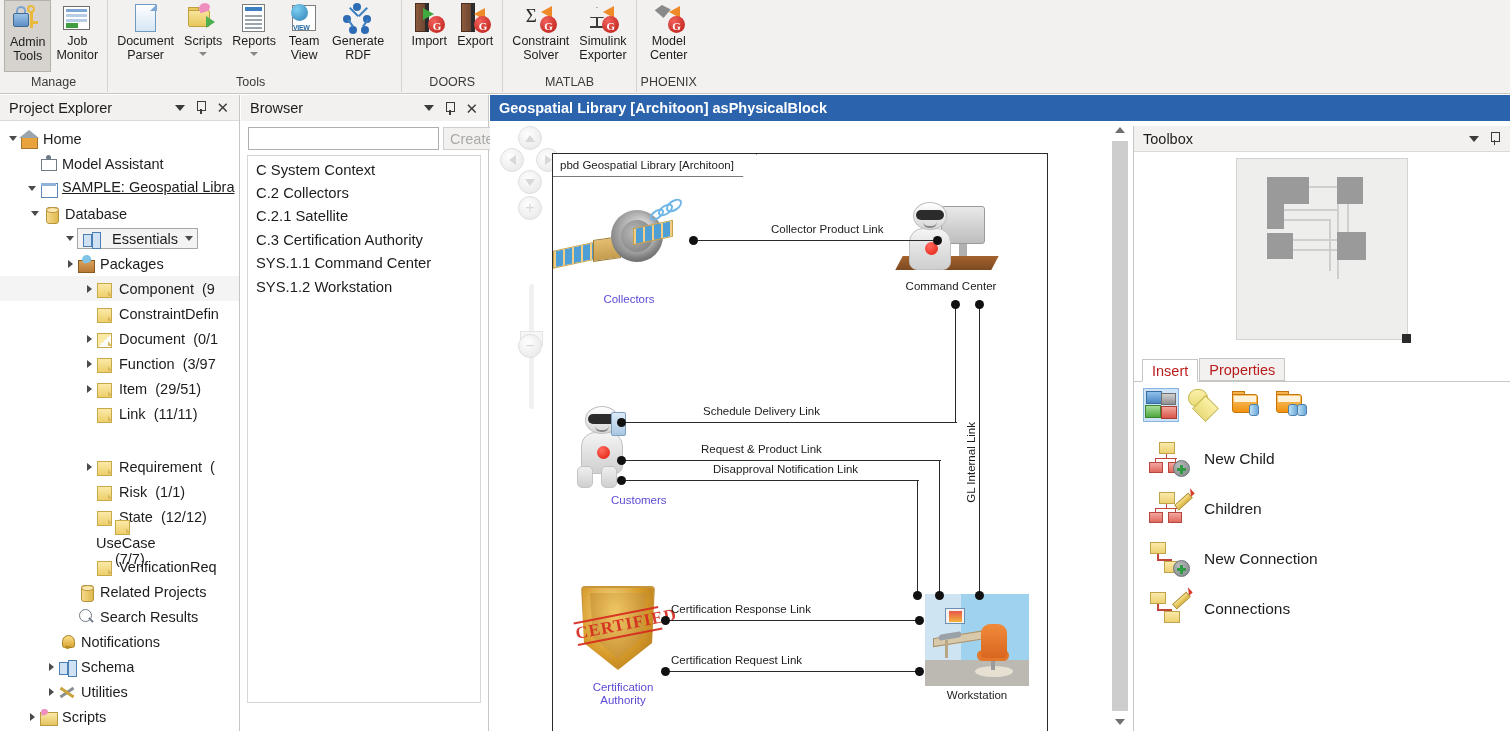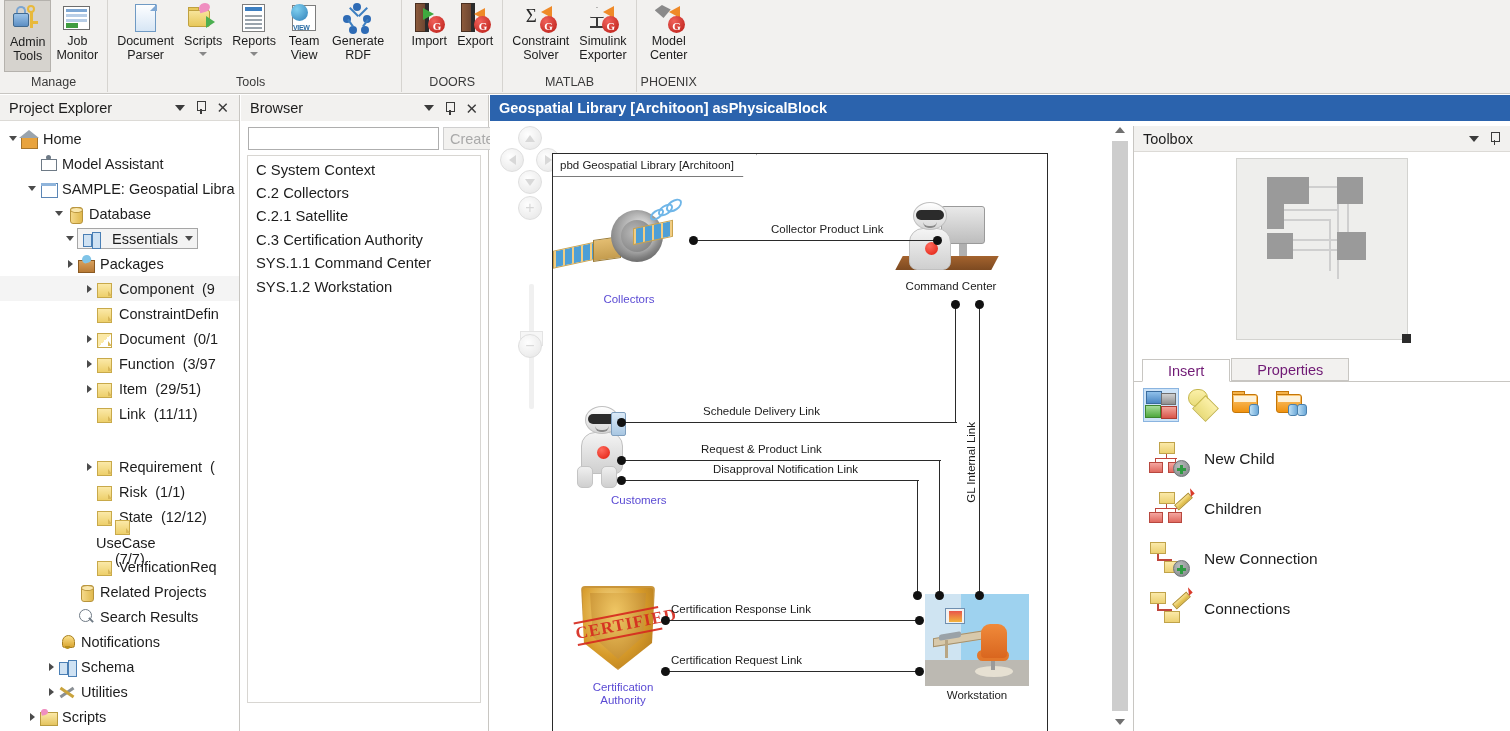--- a/index.html
+++ b/index.html
@@ -272,22 +272,22 @@
   #toolbox .panel-title { border-bottom:1px solid #dcdad6; }
   .minimap-area { height:205px; background:#ffffff; position:relative; }
   .minimap { position:absolute; left:102px; top:6px; width:172px; height:182px;
              background:#eeeeec; border:1px solid #d3d3d0; }
   .mmbox { position:absolute; background:#9a9a9a; }
   .mmline { position:absolute; background:#cfcfcf; }
   .mmgrip { position:absolute; right:-4px; bottom:-4px; width:9px; height:9px; background:#2b2b2b; cursor:nwse-resize;}
 
   .tabs { display:flex; align-items:flex-end; height:25px; padding-left:8px;
           border-bottom:1px solid #c8c6c2; background:#ffffff; }
-  .tab { height:23px; padding:0 25px; display:flex; align-items:center; font-size:14.5px;
-         border:1px solid #c8c6c2; background:#f2f1ef; color:#701a75; margin-right:1px; cursor:pointer; }
+  .tab { height:23px; padding:0 9px; display:flex; align-items:center; font-size:14.5px;
+         border:1px solid #c8c6c2; background:#f2f1ef; color:#b91c1c; margin-right:1px; cursor:pointer; }
   .tab.active { background:#ffffff; border-bottom:1px solid #ffffff; position:relative; top:1px; }
 
   .insert-strip { height:46px; display:flex; align-items:center; padding-left:9px; gap:8px; }
   .istripbtn { width:36px; height:34px; position:relative; cursor:pointer; }
   .istripbtn.active { background:#cde3f7; border:1px solid #8ab4e0; }
 
   .ilist { padding-top:6px; }
   .ilrow { height:50px; display:flex; align-items:center; padding-left:14px; gap:14px; cursor:pointer; }
   .ilicon { width:42px; height:36px; position:relative; flex:0 0 42px; }
   .illabel { font-size:15.5px; color:#1c1c1c; }
@@ -512,26 +512,26 @@
           <span class="tarrow "></span>
           <span style="display: flex; align-items: center;">
             <span class="ticon i-ma"></span>
             <span class="tlabel">Model Assistant</span>
           </span>
         </div>
         <div class="tnode" style="padding-left: 25px;">
           <span class="tarrow exp">
             <i></i>
           </span>
-          <span style="display: flex; align-items: center;">
+          <span style="display: flex;  text-decoration: underline;">
             <span class="ticon i-grid"></span>
             <span class="tlabel">SAMPLE: Geospatial Libra</span>
           </span>
         </div>
-        <div class="tnode" style="padding-left: 52px; text-align: center;">
+        <div class="tnode" style="padding-left: 28px; text-align: center;">
           <span class="tarrow exp">
             <i></i>
           </span>
           <span style="display: flex; align-items: center;">
             <span class="ticon i-db"></span>
             <span class="tlabel">Database</span>
           </span>
         </div>
         <div class="tnode" style="padding-left: 63px;">
           <span class="tarrow exp">

